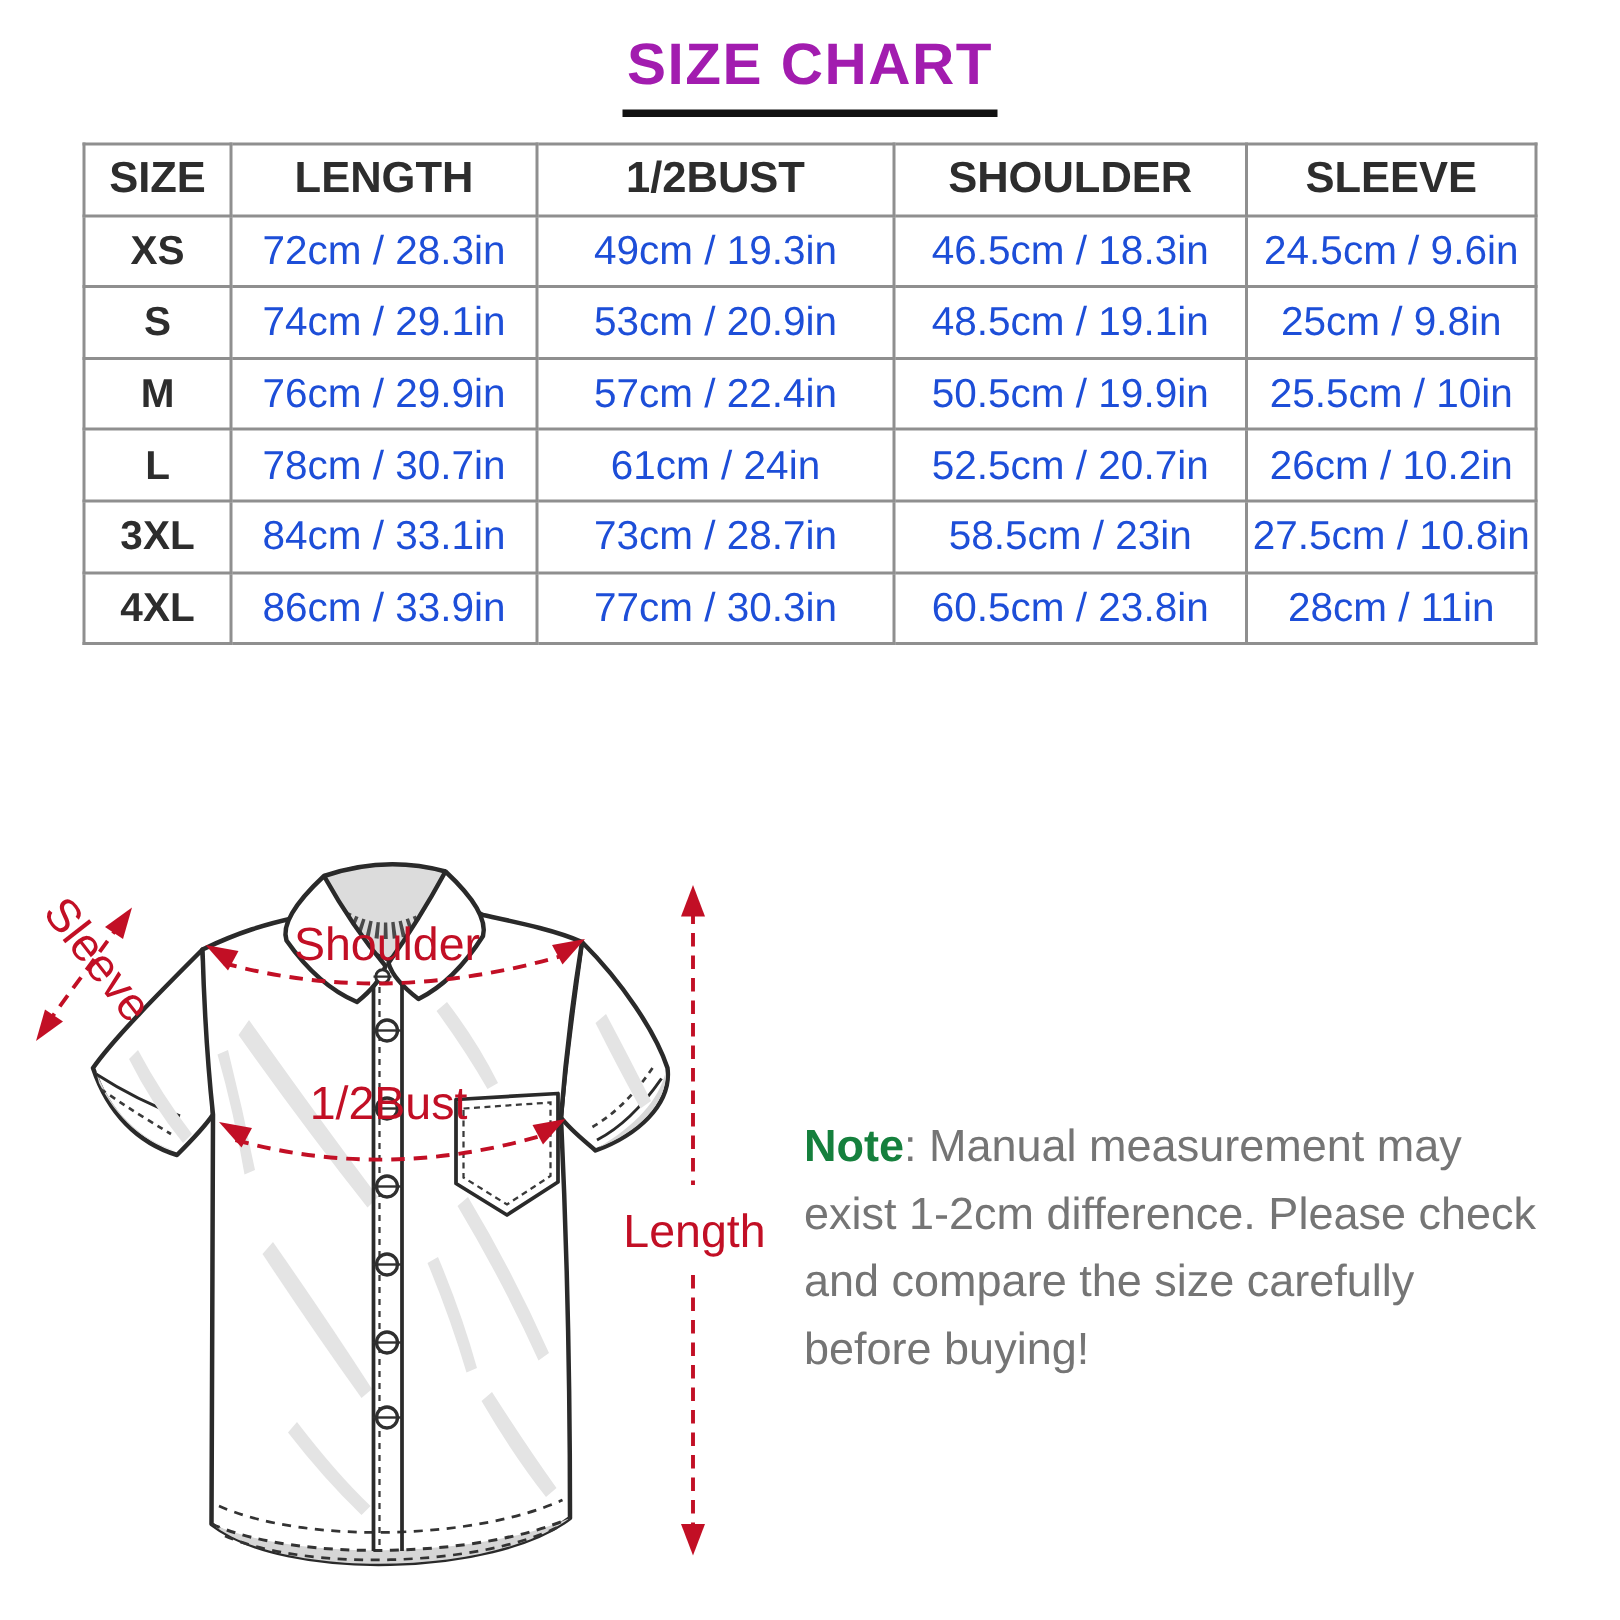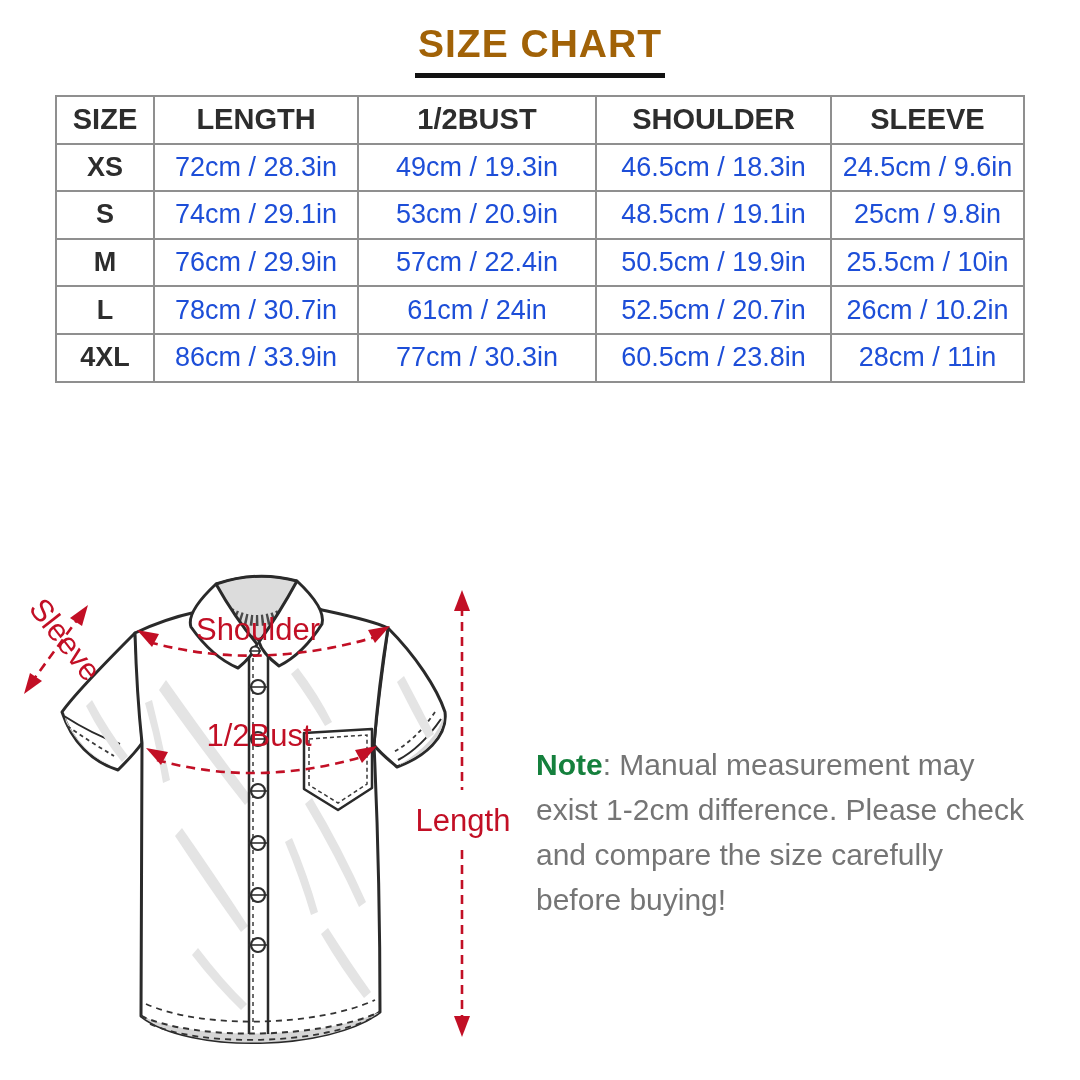--- a/index.html
+++ b/index.html
@@ -3,21 +3,21 @@
 <meta charset="utf-8">
 <style>
   html,body{margin:0;padding:0;background:#fff;}
   .page{
     position:relative;width:1080px;height:1080px;background:#ffffff;
     font-family:"Liberation Sans",sans-serif;overflow:hidden;
   }
   
   .title-wrap{position:absolute;top:22px;left:0;width:100%;text-align:center;}
   .title-wrap .title{
-    display:inline-block;font-size:39px;font-weight:bold;color:#a16207;
+    display:inline-block;font-size:39px;font-weight:bold;color:#a21caf;
     letter-spacing:1px;border-bottom:5px solid #121212;padding:0 3px 7px 3px;
   }
   
   table.size-chart{
     position:absolute;left:55px;top:95px;width:968px;
     border-collapse:collapse;table-layout:fixed;
   }
   table.size-chart th,table.size-chart td{
     border:2px solid #8f8f8f;text-align:center;vertical-align:middle;
     height:45.6px;padding:0;white-space:nowrap;overflow:hidden;
@@ -84,20 +84,27 @@
           <td>25.5cm / 10in</td>
         </tr>
         <tr>
           <td class="size-col">L</td>
           <td>78cm / 30.7in</td>
           <td>61cm / 24in</td>
           <td>52.5cm / 20.7in</td>
           <td>26cm / 10.2in</td>
         </tr>
         <tr>
+          <td class="size-col">3XL</td>
+          <td>84cm / 33.1in</td>
+          <td>73cm / 28.7in</td>
+          <td>58.5cm / 23in</td>
+          <td>27.5cm / 10.8in</td>
+        </tr>
+        <tr>
           <td class="size-col">4XL</td>
           <td>86cm / 33.9in</td>
           <td>77cm / 30.3in</td>
           <td>60.5cm / 23.8in</td>
           <td>28cm / 11in</td>
         </tr>
       </tbody>
   </table>
 
   <svg class="shirt" viewBox="0 555 520 525">

